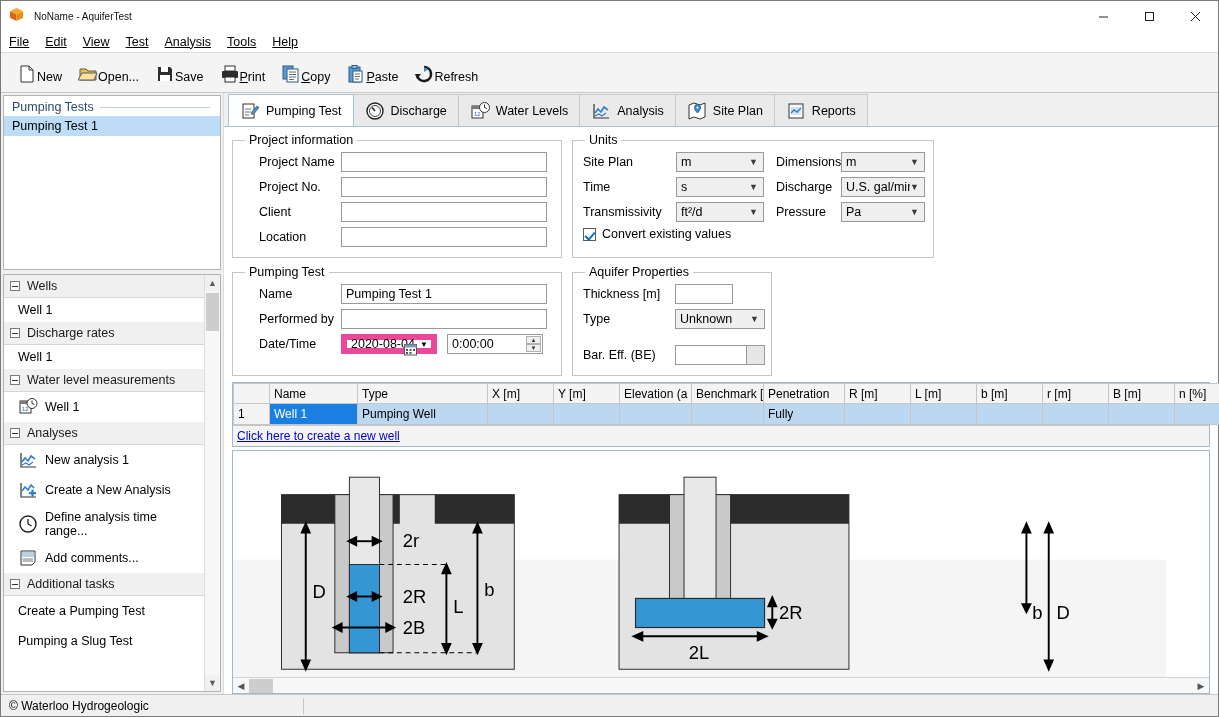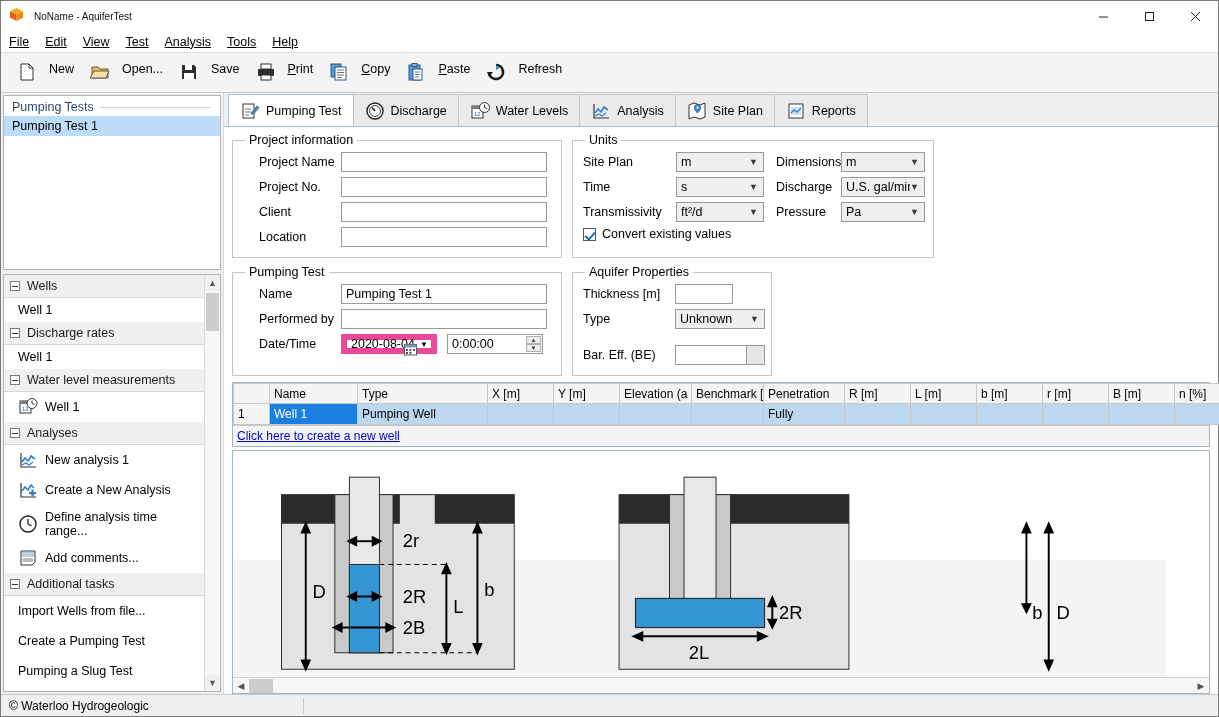--- a/index.html
+++ b/index.html
@@ -58,21 +58,21 @@
 
   
   .toolbar {
     height: 40px; flex: 0 0 40px;
     background: #f4f4f4;
     display: flex; align-items: center;
     padding-left: 10px;
     border-bottom: 1px solid #c8c8c8;
   }
   .tb-btn {
-    display: flex; align-items: flex-start; gap: 12px;
+    display: flex; align-items: flex-end; gap: 0;
     padding: 4px 10px 4px 6px;
     font-size: 12.5px; color: #000;
     height: 30px;
   }
   .tb-btn .lbl u { text-decoration: underline; }
   .tb-ico { width: 20px; height: 20px; display:block; }
 
   
   .body {
     flex: 1 1 auto; display: flex; min-height: 0;
@@ -537,23 +537,20 @@
                 </svg>
             </span>
             <span>Add comments...</span>
           </div>
 
           <div class="nav-group">
             <span class="expander"></span>
             <span>Additional tasks</span>
           </div>
           <div class="nav-row plain tall">
-            <span>Import Wells from file...</span>
-          </div>
-          <div class="nav-row plain tall">
             <span>Create a Pumping Test</span>
           </div>
           <div class="nav-row plain tall">
             <span>Pumping a Slug Test</span>
           </div>
         </div>
 
         <div class="vscroll">
           <div class="arrow">▲</div>
           <div class="track">

